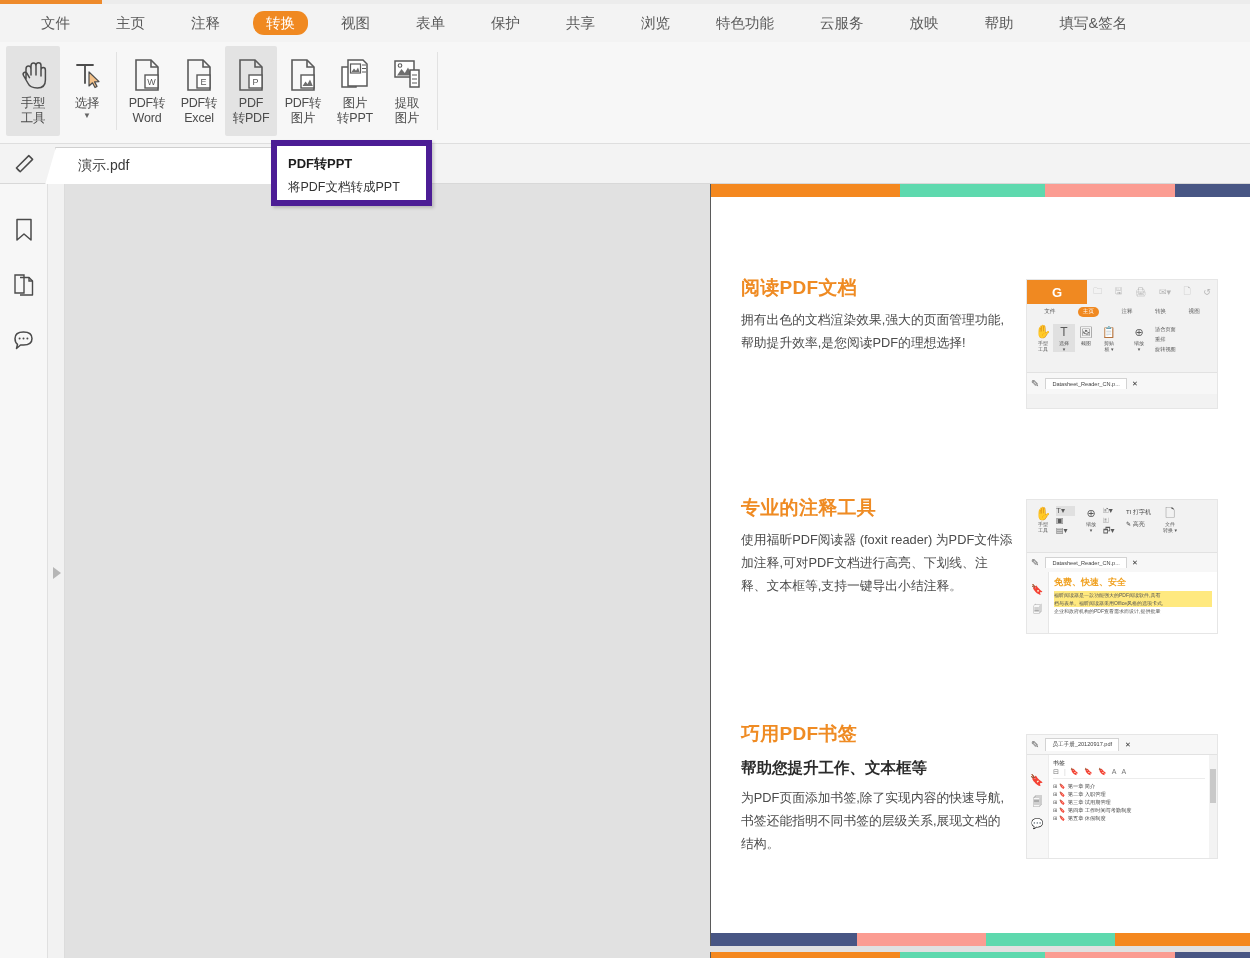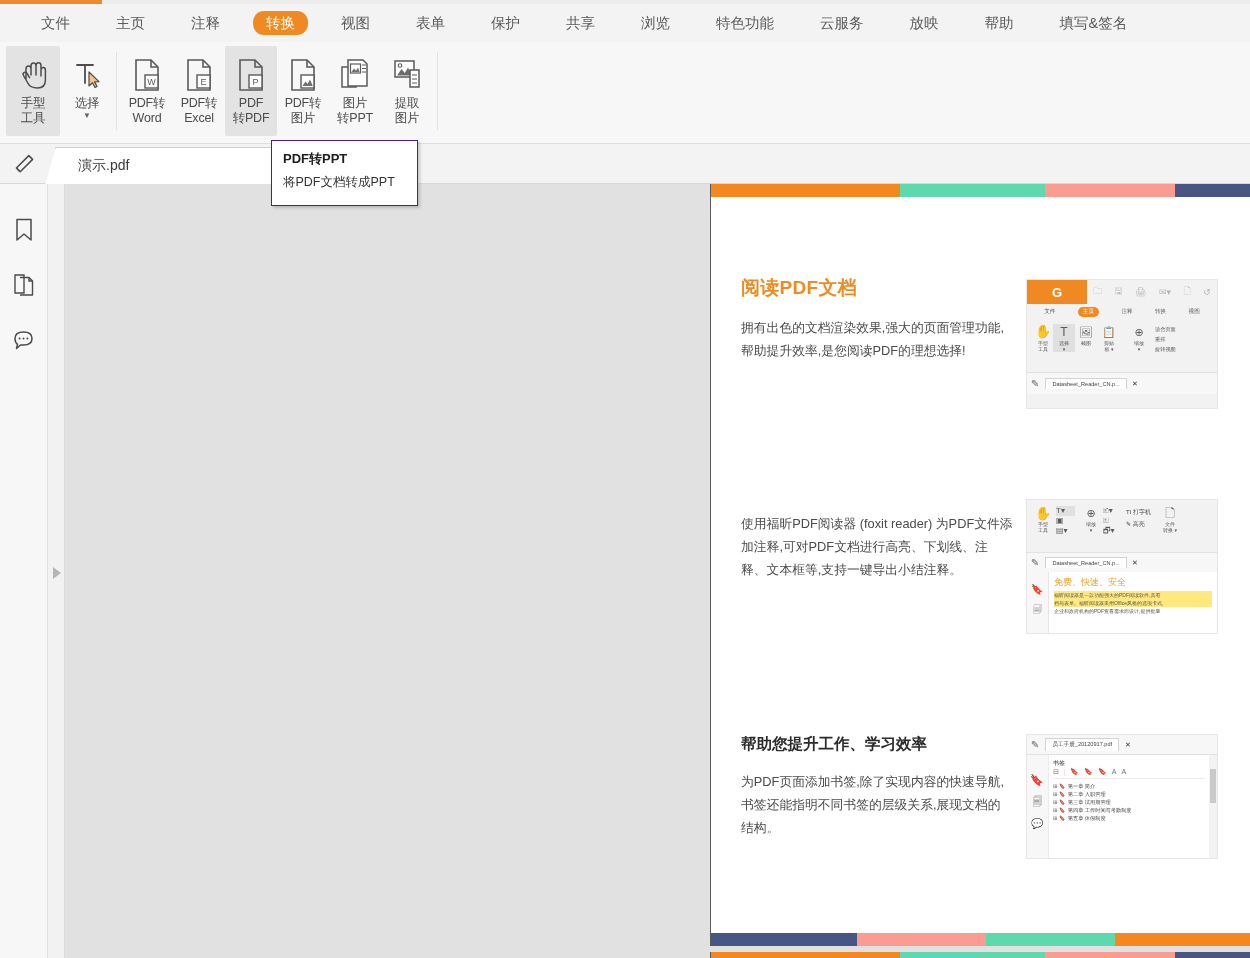--- a/index.html
+++ b/index.html
@@ -56,22 +56,22 @@
   .rbtn.sel { background: #e3e3e3; }
   .rbtn .ic { height: 42px; display: flex; align-items: center; justify-content: center; }
   .rbtn .lbl {
     font-size: 12.5px; color: #4b4b4b; text-align: center;
     line-height: 15px; letter-spacing: -0.2px;
   }
   .caret { font-size: 8px; color: #666; line-height: 8px; margin-top: 1px; }
 
   
   .tooltip {
-    position: absolute; left: 271px; top: 140px; width: 147px; height: 66px;
-    background: #ffffff; border: 1px solid #4c1d95;
+    position: absolute; left: 271px; top: 140px; width: 161px; height: 66px;
+    background: #ffffff; border: 6px solid #4c1d95;
     box-shadow: 2px 2px 3px rgba(0,0,0,0.18);
     padding: 9px 11px; z-index: 50;
   }
   .tooltip .tt-title { font-size: 13px; font-weight: bold; color: #1d1d1d; line-height: 18px; }
   .tooltip .tt-desc { font-size: 12.5px; color: #333; line-height: 18px; margin-top: 5px; }
 
   
   .doctabstrip {
     position: absolute; left: 0; top: 144px; width: 1250px; height: 40px;
     background: #f3f3f3; border-bottom: 1px solid #d8d8d8;
@@ -143,42 +143,42 @@
   .sect { position: absolute; left: 30px; width: 500px; }
   .sect .head {
     font-size: 19px; font-weight: bold; color: #ef8b23;
     letter-spacing: 0.3px; line-height: 24px;
   }
   .sect .sub {
     font-size: 15.5px; font-weight: bold; color: #2b2b2b;
     margin-top: 12px; line-height: 20px;
   }
   .sect .body {
-    font-size: 12.8px; color: #4b4b4b; margin-top: 16px; line-height: 23px;
+    font-size: 12.8px; color: #4b4b4b; margin-top: 8px; line-height: 23px;
     width: 272px;
   }
 
   
   .mock {
     position: absolute; background: #f2f2f2; border: 1px solid #e6e6e6;
     font-size: 5px; color: #555; overflow: hidden;
   }
   .mock .mrow { display: flex; align-items: center; }
   .mock .mtab { font-size: 5.6px; color: #5a5a5a; }
   .mock .mtab.on { background: #f08921; color: #fff; border-radius: 6px; padding: 1px 5px; }
   .mock .mlbl { font-size: 5px; color: #555; text-align: center; line-height: 6px; }
   .mock .mfiletab {
     background: #fff; border: 1px solid #d3d3d3; border-bottom: none;
     font-size: 5.6px; color: #444; padding: 2px 6px;
   }
   .mock .sel { background: #e0e0e0; }
   .logo-blk { background: #f08921; display:flex; align-items:center; justify-content:center; color:#fff; font-weight:bold; }
 
   .hl { background: #ffe97f; }
-  .orange-t { color: #f0a01e; font-weight: normal; }
+  .orange-t { color: #f0a01e; font-weight: bold; }
   .bkm-row { display: flex; align-items: center; gap: 2px; font-size: 5.2px; color: #444; line-height: 8px; }
 </style>
 </head>
 <body>
 
 <div id="app">
 
   <div class="top-accent"></div>
   <div class="top-accent-rest"></div>
 
@@ -430,20 +430,21 @@
           </div>
         </div>
         <div class="mrow" style="height:22px;background:#f7f7f7;border-top:1px solid #e2e2e2;padding-left:4px;">
           <span style="font-size:10px;color:#666;">✎</span>
           <span class="mfiletab" style="margin-left:6px;">Datasheet_Reader_CN.p...</span>
           <span style="font-size:7px;margin-left:5px;color:#333;">✕</span>
         </div>
       </div>
 
       <div class="sect" style="top:312px;">
+        <div class="head">专业的注释工具</div>
         <div class="body">使用福昕PDF阅读器 (foxit reader) 为PDF文件添加注释,可对PDF文档进行高亮、下划线、注释、文本框等,支持一键导出小结注释。</div>
       </div>
 
       <div class="mock" style="left:315px; top:315px; width:192px; height:135px;">
         <div class="mrow" style="height:52px;align-items:flex-start;padding:6px 4px 0 6px;background:#f2f2f2;">
           <div style="width:20px;text-align:center;">
             <div style="font-size:13px;line-height:15px;color:#5a5a5a;">✋</div>
             <div class="mlbl">手型</div>
             <div class="mlbl">工具</div>
           </div>
@@ -485,21 +486,22 @@
           <div style="flex:1;padding:4px 5px;">
             <div class="orange-t" style="font-size:9px;line-height:13px;">免费、快速、安全</div>
             <div class="hl" style="font-size:5px;line-height:8px;margin-top:2px;">福昕阅读器是一款功能强大的PDF阅读软件,具有</div>
             <div class="hl" style="font-size:5px;line-height:8px;">档与表单。福昕阅读器采用Office风格的选项卡式,</div>
             <div style="font-size:5px;line-height:8px;">企业和政府机构的PDF查看需求而设计,提供批量</div>
           </div>
         </div>
       </div>
 
       <div class="sect" style="top:538px;">
-        <div class="sub">帮助您提升工作、学习效率</div>
+        <div class="head">巧用PDF书签</div>
+        <div class="sub">帮助您提升工作、文本框等</div>
         <div class="body">为PDF页面添加书签,除了实现内容的快速导航, 书签还能指明不同书签的层级关系,展现文档的结构。</div>
       </div>
 
       <div class="mock" style="left:315px; top:550px; width:192px; height:125px;background:#fff;">
         <div class="mrow" style="height:20px;background:#f7f7f7;border-bottom:1px solid #e2e2e2;padding-left:4px;">
           <span style="font-size:10px;color:#666;">✎</span>
           <span class="mfiletab" style="margin-left:6px;background:#fff;">员工手册_20120917.pdf</span>
           <span style="font-size:7px;margin-left:6px;color:#333;">✕</span>
         </div>
         <div style="display:flex;height:104px;">

